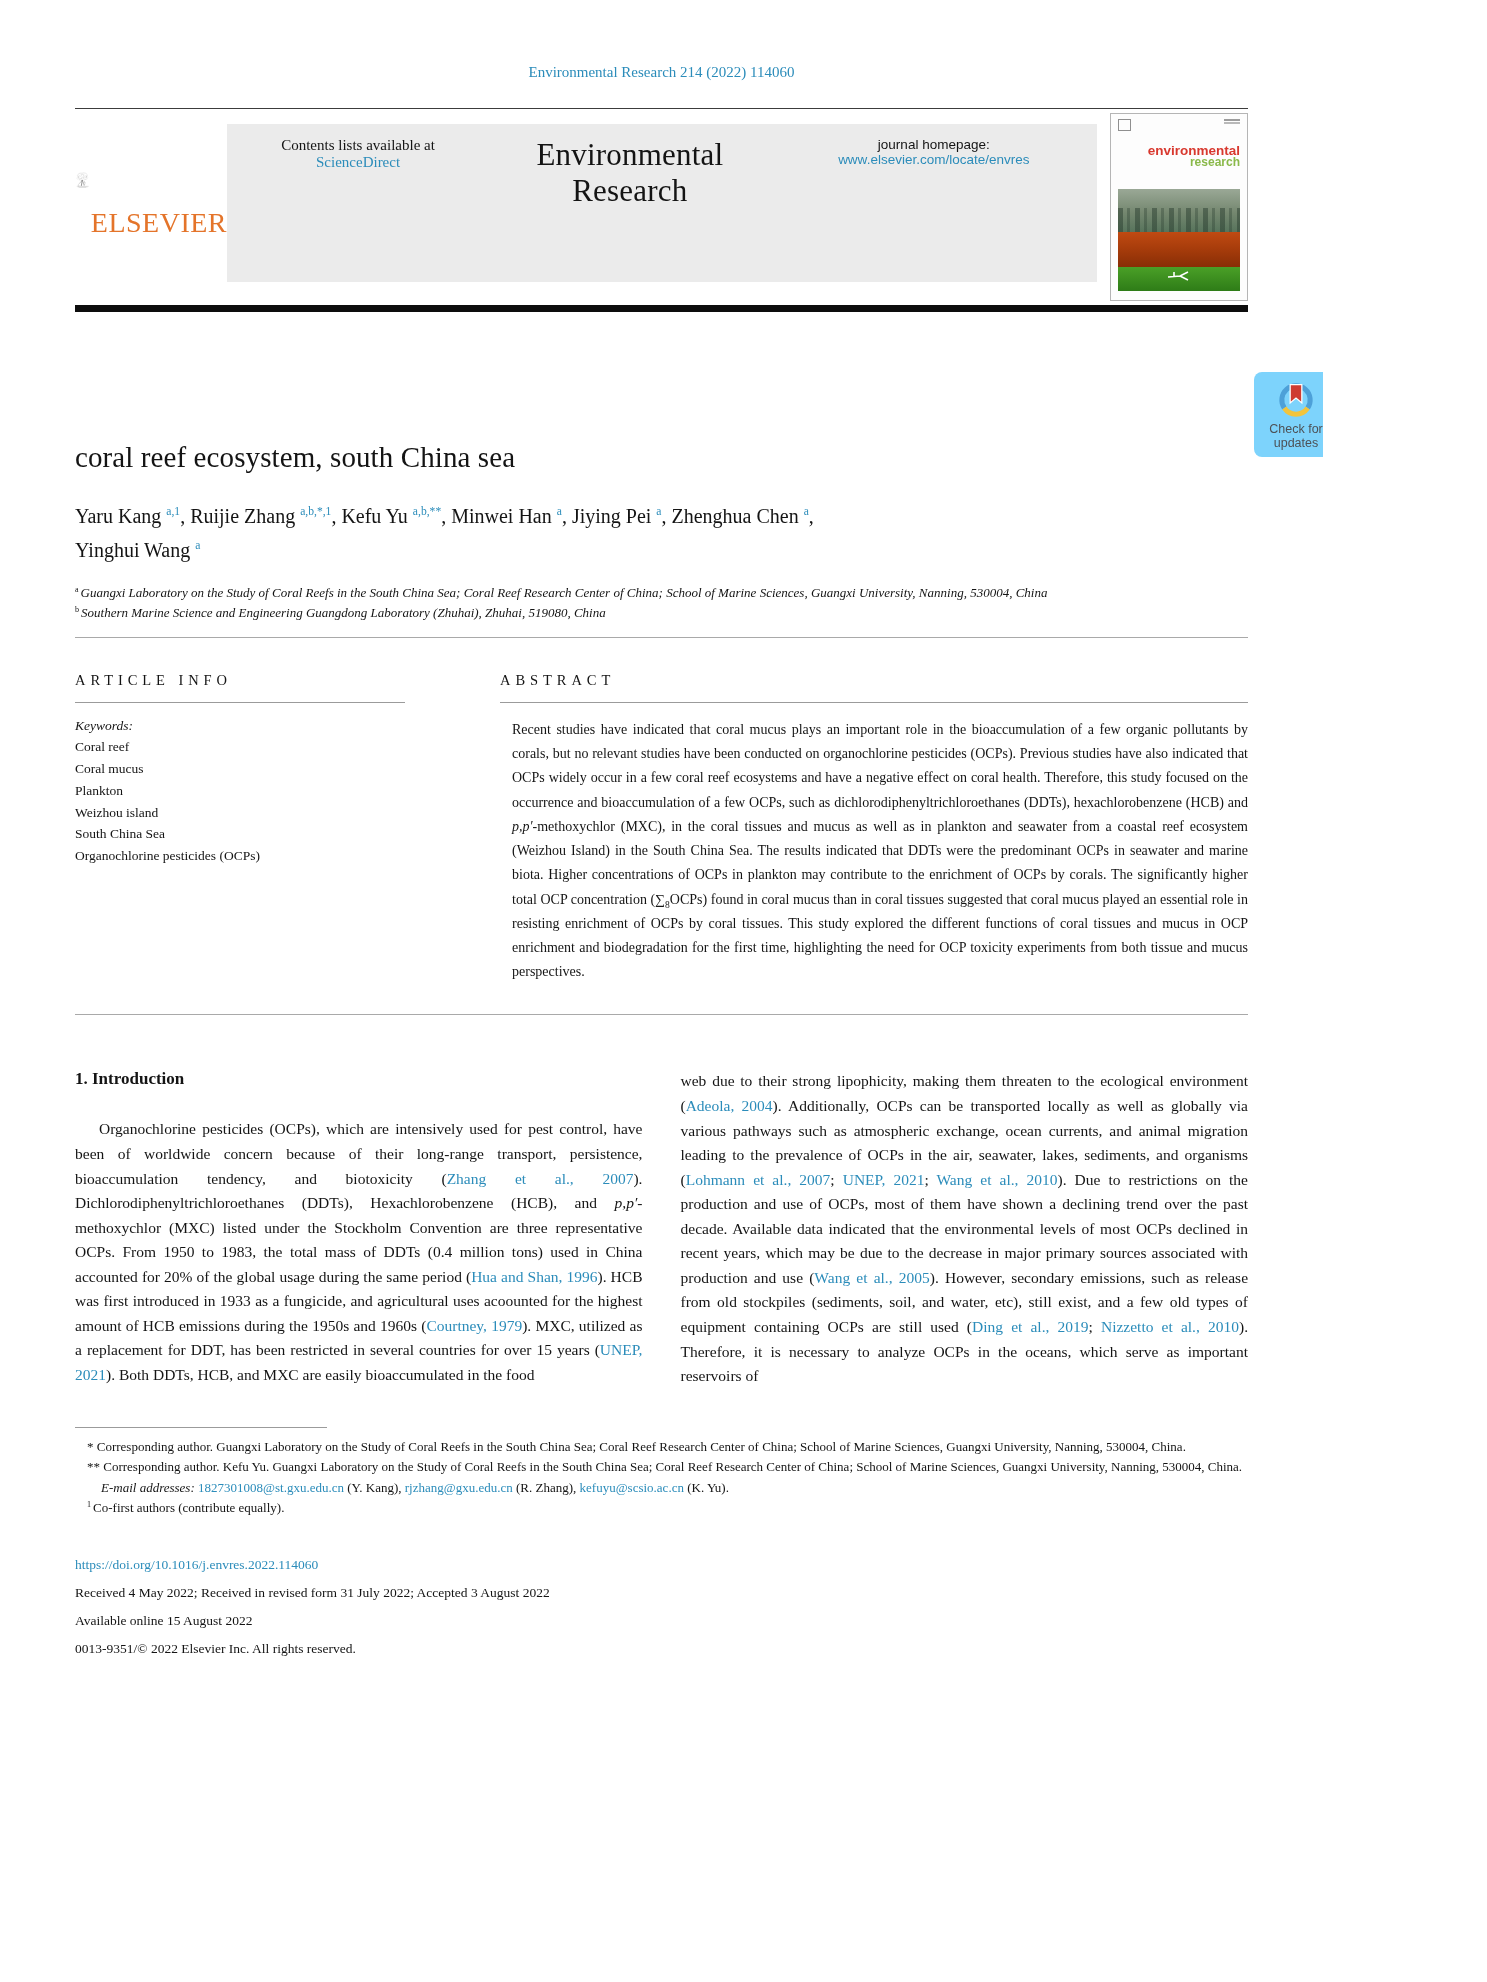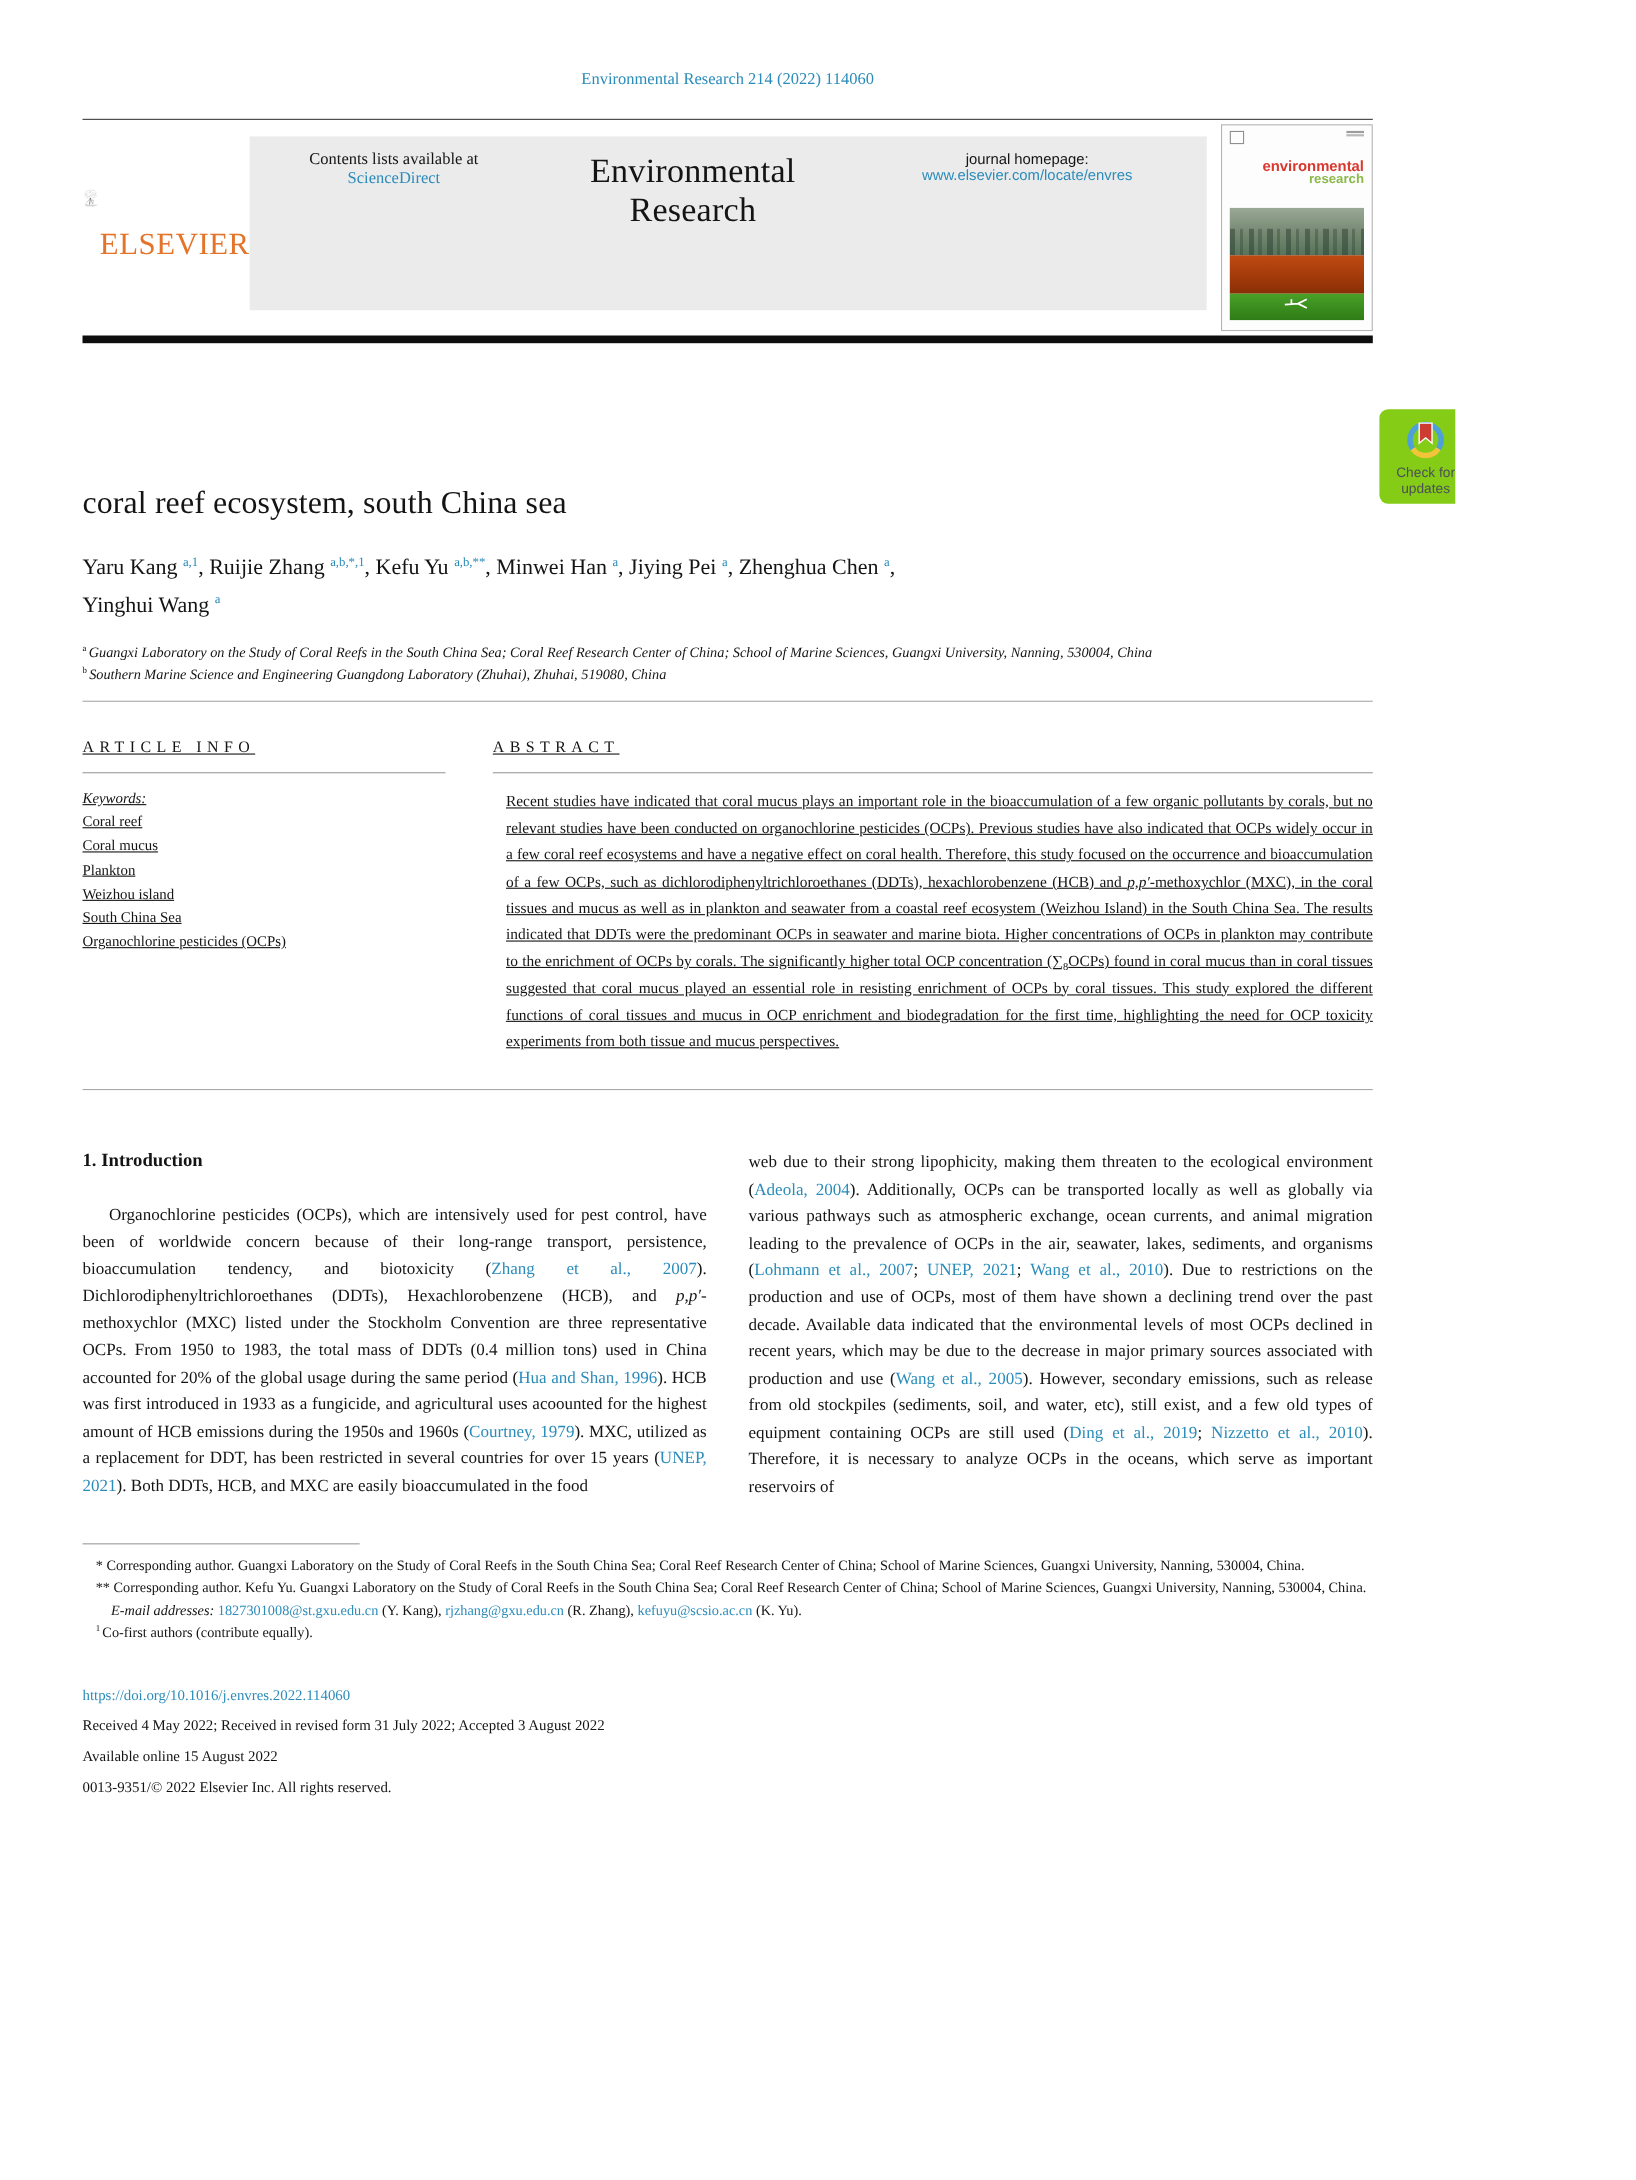--- a/index.html
+++ b/index.html
@@ -42,33 +42,33 @@
   .cover-sky{height:42%;background:linear-gradient(180deg,#9aa896 0%,#74876f 55%,#57745c 100%);position:relative;overflow:hidden;}
   .cover-sky:after{content:"";position:absolute;left:0;right:0;bottom:0;height:55%;
     background:repeating-linear-gradient(90deg, rgba(42,62,48,.5) 0 5px, rgba(42,62,48,0) 5px 9px, rgba(42,62,48,.35) 9px 12px, rgba(42,62,48,0) 12px 17px);}
   .cover-red{height:34%;background:linear-gradient(180deg,#c04a12 0%,#a33a0a 55%,#882e06 100%);}
   .cover-field{height:24%;background:linear-gradient(180deg,#4aa027,#2e7c17);position:relative;}
   .plane{position:absolute;left:50%;top:40%;transform:translate(-50%,-50%);}
 
   .black-bar{height:7px;background:#0d0d0d;margin:0 75px;}
 
   
-  .badge{position:absolute;left:1254px;top:372px;width:84px;background:#84cc16;border-radius:8px;text-align:center;padding:7px 2px 6px;box-sizing:border-box;}
+  .badge{position:absolute;left:1254px;top:372px;width:84px;background:#7dd3fc;border-radius:8px;text-align:center;padding:7px 2px 6px;box-sizing:border-box;}
   .badge-text{font-family:"Liberation Sans", sans-serif;font-size:12.5px;line-height:1.15;color:#4d5156;margin-top:1px;}
 
   
   .title{margin:84px 75px 0;font-size:29px;font-weight:normal;line-height:1.43;letter-spacing:0.1px;}
   .authors{margin:20px 75px 0;font-size:20px;line-height:1.72;}
   .authors .sup{font-size:0.58em;}
   .affiliations{margin:15px 75px 0;font-size:13px;line-height:1.55;}
 
   .hairline{border-top:1px solid var(--hairline);margin:14px 75px 0;}
 
   
-  .info-abstract{margin:34px 75px 0;display:flex;gap:43px;text-decoration:underline;}
+  .info-abstract{margin:34px 75px 0;display:flex;gap:95px;}
   .info-col{width:330px;flex:0 0 330px;}
   .abs-col{flex:1;}
   .section-label{font-size:14.5px;letter-spacing:0.34em;}
   .col-rule{border-top:1px solid #9b9b9b;margin:13px 0 15px;}
   .kw-label{font-style:italic;font-size:13.5px;margin-bottom:2px;}
   .kw-item{font-size:13.5px;line-height:1.62;}
   .abs-text{font-size:14px;line-height:1.73;text-align:justify;margin-left:12px;}
 
   .hairline2{border-top:1px solid var(--hairline);margin:30px 75px 0;}
 

